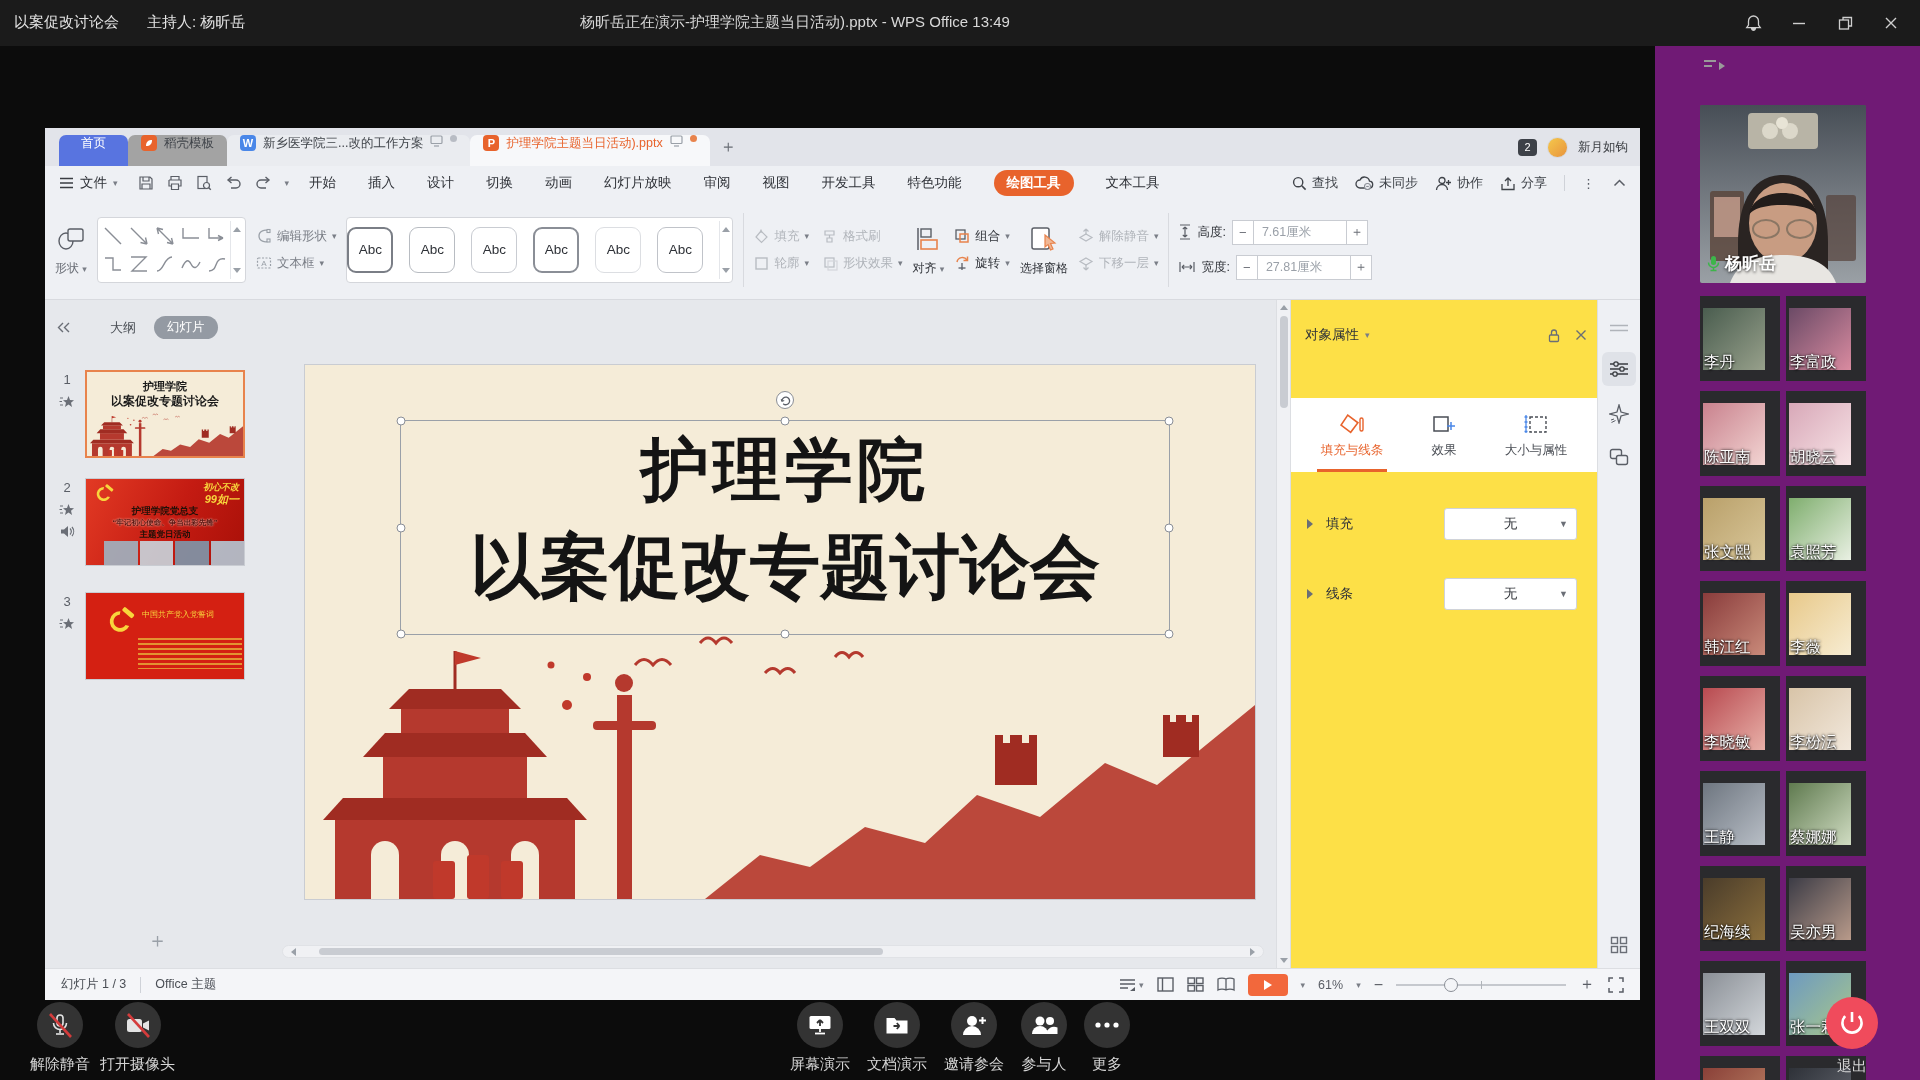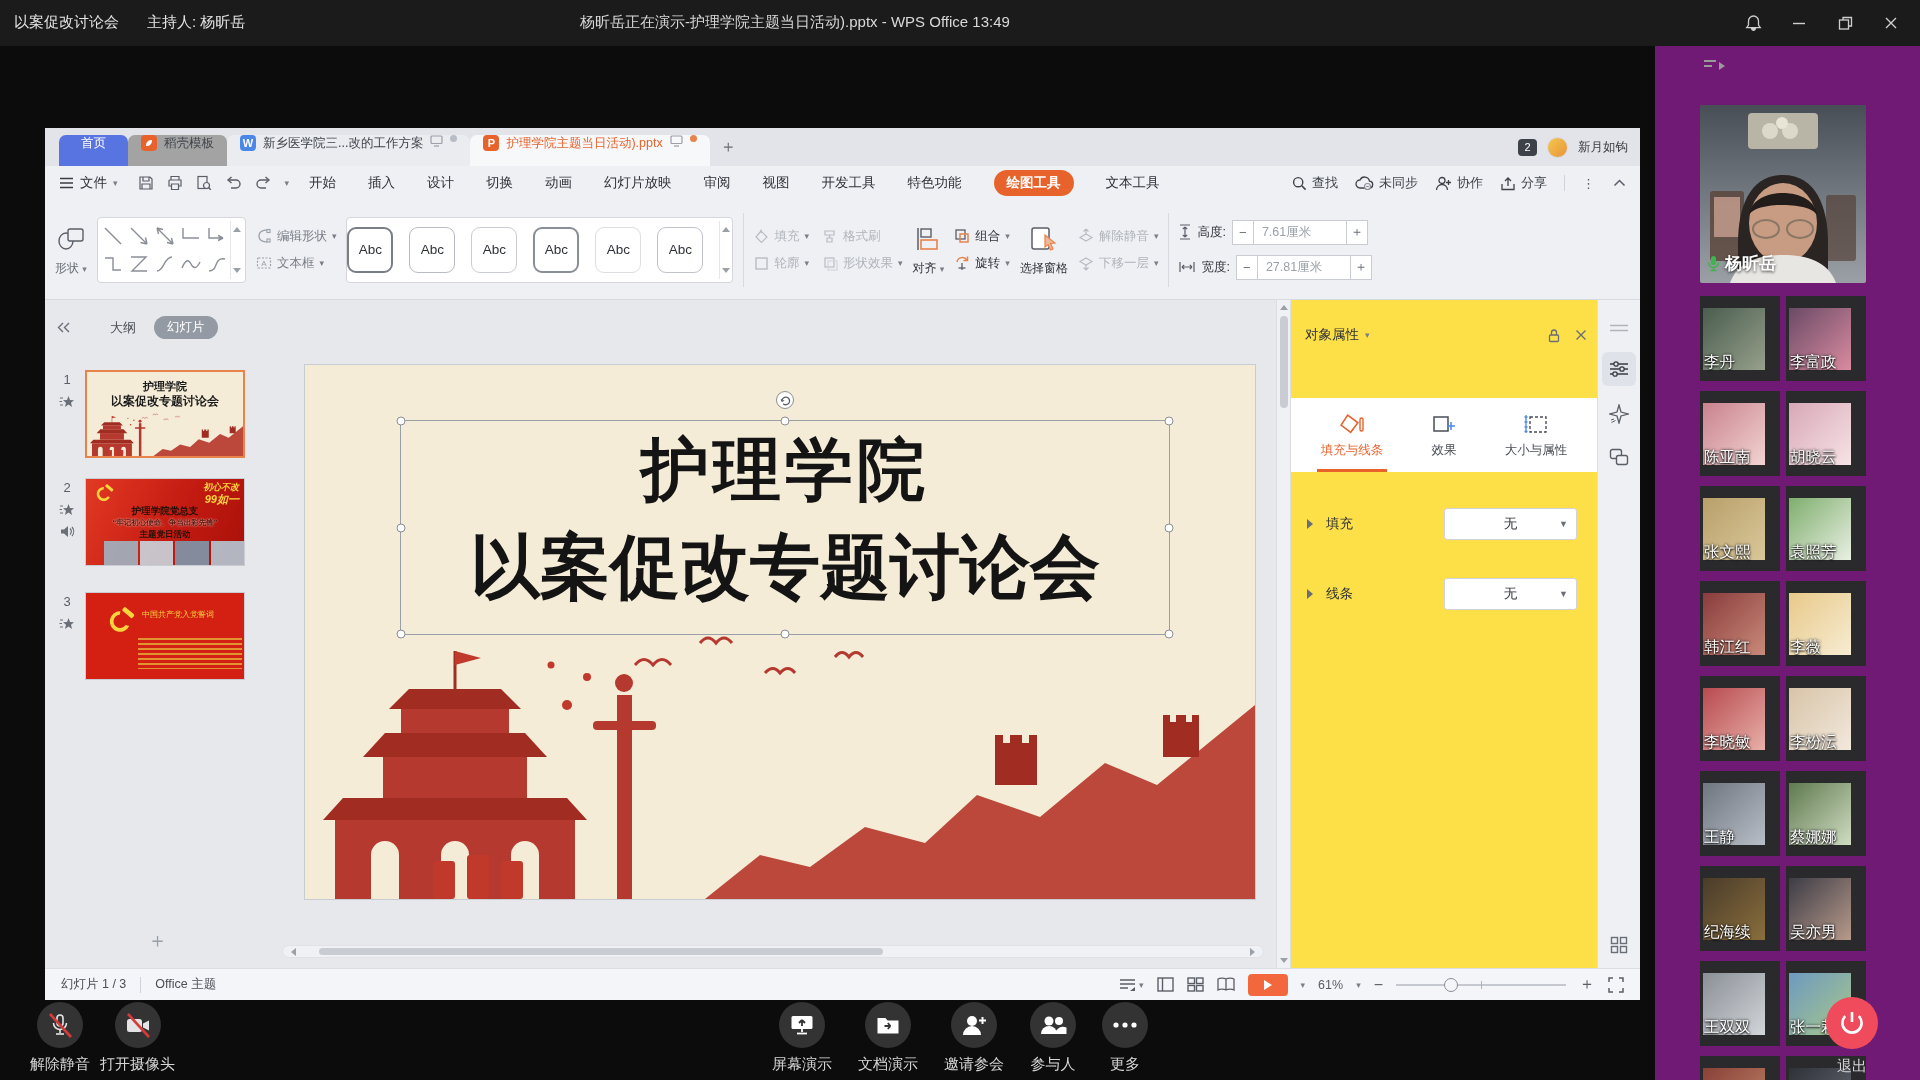--- a/index.html
+++ b/index.html
@@ -151,21 +151,21 @@
   .collapse{position:absolute;left:48px;top:12px;cursor:pointer;color:#9a9a9a}
   .mainvideo{position:absolute;left:45px;top:59px;width:166px;height:178px;overflow:hidden;background:#555;border-radius:2px}
   .speakname{position:absolute;left:7px;bottom:8px;display:flex;align-items:center;gap:5px;font-size:17px;font-weight:bold;color:#fff;text-shadow:0 1px 3px rgba(0,0,0,.8)}
   .pgrid{position:absolute;left:45px;top:250px;display:grid;grid-template-columns:80px 80px;column-gap:6px;row-gap:10px}
   .p-tile{width:80px;height:85px;background:#2a2a2d;position:relative;cursor:pointer}
   .p-avatar{position:absolute;left:3px;top:12px;width:62px;height:62px}
   .p-name{position:absolute;left:4px;bottom:8px;font-size:15.5px;color:#fff;text-shadow:0 1px 2px #000,0 0 3px #000;white-space:nowrap}
 
   
   .ctl-left{position:absolute;left:30px;bottom:6px;display:flex;gap:10px;z-index:50}
-  .ctl-center{position:absolute;left:50%;transform:translateX(-50%);bottom:6px;display:flex;gap:26px;z-index:50}
+  .ctl-center{position:absolute;left:50%;transform:translateX(-50%);bottom:6px;display:flex;gap:17px;z-index:50}
   .ctl{display:flex;flex-direction:column;align-items:center;gap:7px;cursor:pointer}
   .cbtn{width:46px;height:46px;border-radius:50%;background:#333;display:flex;align-items:center;justify-content:center;position:relative}
   .clabel{font-size:15px;color:#d6d6d6;white-space:nowrap}
   .ctl-exit{position:absolute;right:42px;bottom:4px;display:flex;flex-direction:column;align-items:center;gap:8px;z-index:50;cursor:pointer}
   .exitbtn{width:52px;height:52px;border-radius:50%;background:#f04b5c;display:flex;align-items:center;justify-content:center}
   .slash{position:absolute;left:9px;top:9px;width:28px;height:28px;pointer-events:none}
 </style>
 </head>
 <body>
 

